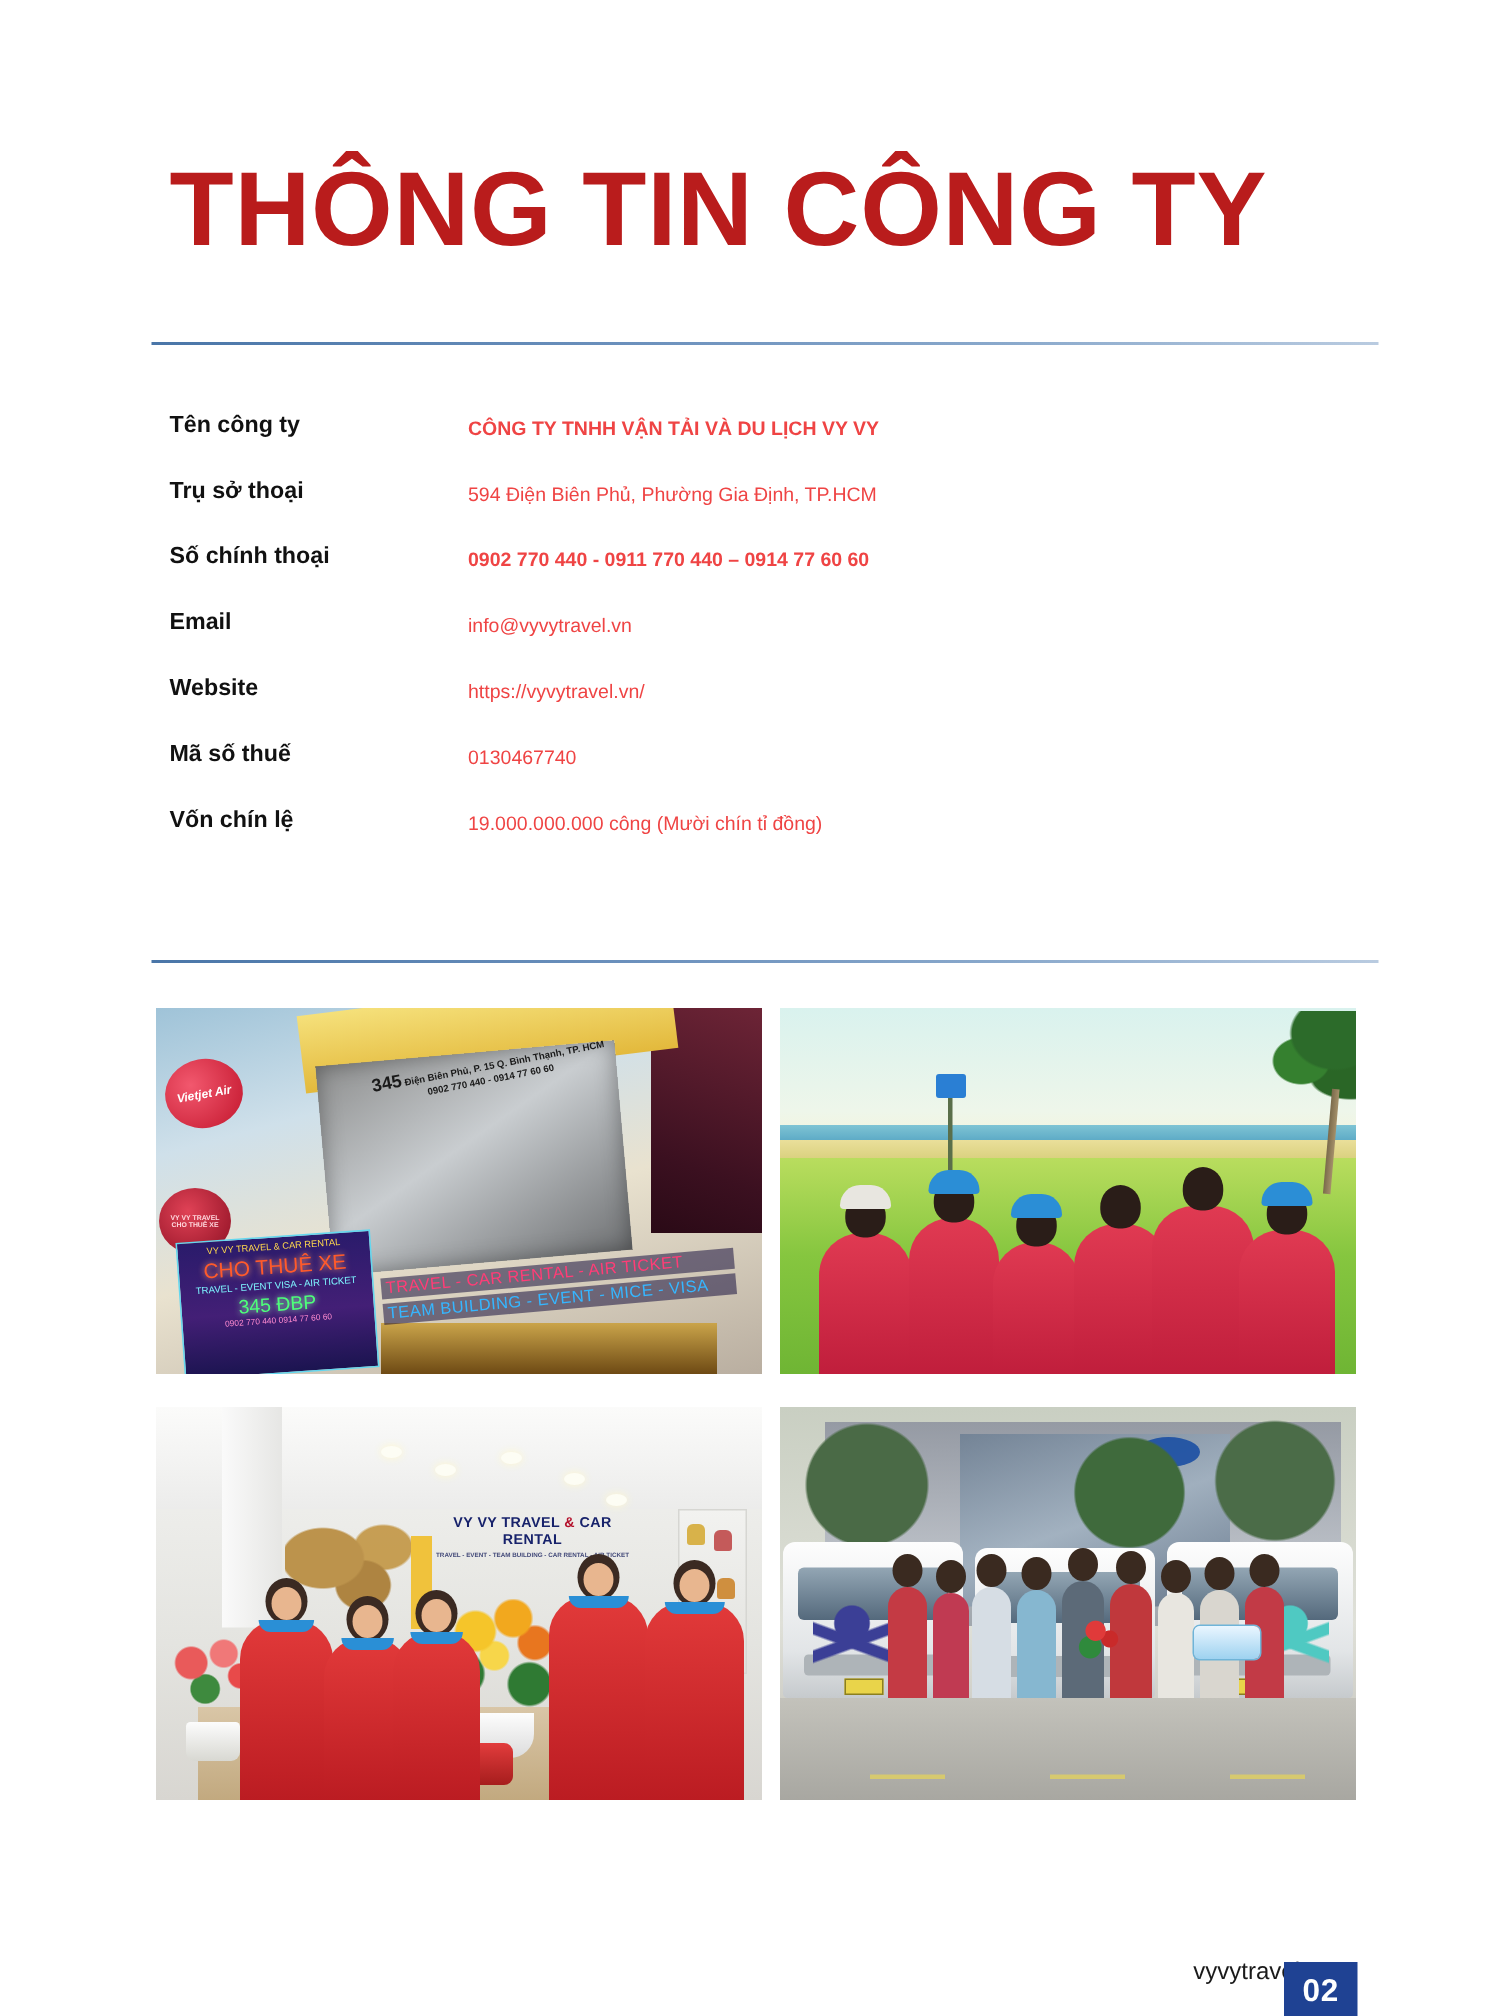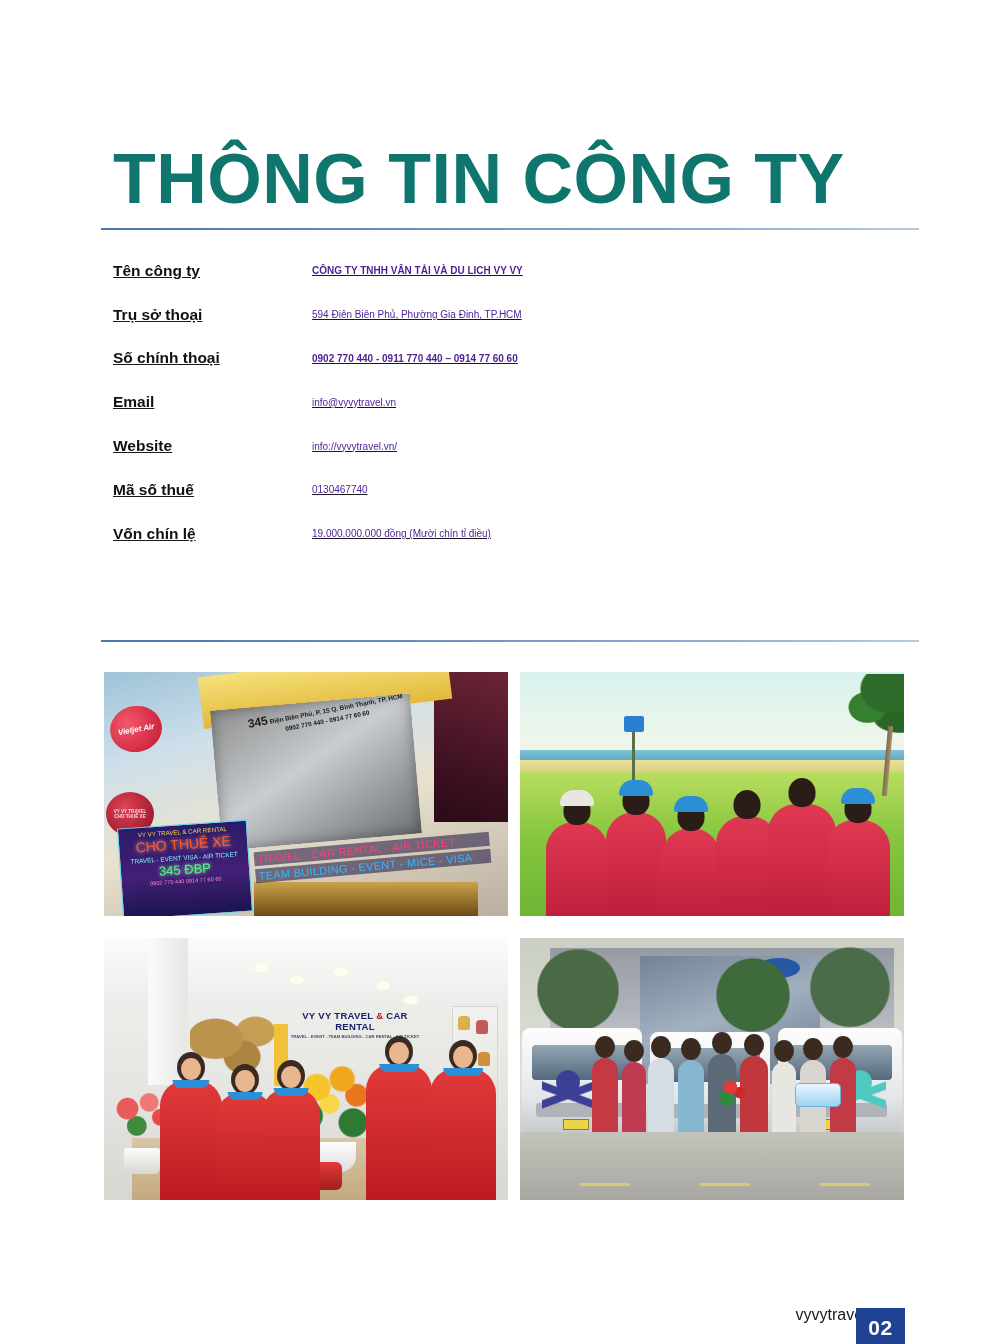--- a/index.html
+++ b/index.html
@@ -12,24 +12,23 @@
     overflow:hidden;
   }
 
   
   .page-title {
     position:absolute;
     left:113px; top:104px;
     font-size:70px;
     font-weight:bold;
     letter-spacing:0.5px;
-    color:#0f766e;
+    color:#b91c1c;
     line-height:1.0;
     white-space:nowrap;
-    margin-top:40px;
   }
 
   
   .rule {
     position:absolute;
     left:101px;
     width:818px;
     height:2px;
     background:linear-gradient(to right,#4a76a8 0%, #6c91bd 40%, #8aa9cc 70%, #b9cbe0 100%);
   }
@@ -37,36 +36,35 @@
   .rule.bottom { top:640px; }
 
   
   .info-table {
     position:absolute;
     left:113px; top:249px;
     width:800px;
   }
   .info-row {
     display:flex;
-    align-items:center;
+    align-items:flex-end;
     height:43.8px;
-    text-decoration:underline;
   }
   .info-label {
     width:199px;
     flex:0 0 199px;
     font-size:15.5px;
     font-weight:bold;
     color:#111111;
     white-space:nowrap;
   }
   .info-value {
-    font-size:10px;
+    font-size:13px;
     font-weight:normal;
-    color:#4c1d95;
+    color:#ef4444;
     white-space:nowrap;
   }
   .info-value.bold { font-weight:bold; }
   .rep-name { font-weight:bold; }
   .rep-role-label { font-weight:normal; }
   .rep-role-value { font-weight:bold; }
   .rep-gap { display:inline-block; width:52px; }
 
   
   .photo-grid {
@@ -349,32 +347,32 @@
     <div class="info-value bold">0902 770 440 - 0911 770 440 – 0914 77 60 60</div>
   </div>
 
   <div class="info-row">
     <div class="info-label">Email</div>
     <div class="info-value">info@vyvytravel.vn</div>
   </div>
 
   <div class="info-row">
     <div class="info-label">Website</div>
-    <div class="info-value">info://vyvytravel.vn/</div>
+    <div class="info-value">https://vyvytravel.vn/</div>
   </div>
 
   <div class="info-row">
     <div class="info-label">Mã số thuế</div>
     <div class="info-value">0130467740</div>
   </div>
 
 
   <div class="info-row">
     <div class="info-label">Vốn chín lệ</div>
-    <div class="info-value">19.000.000.000 đồng (Mười chín tỉ điều)</div>
+    <div class="info-value">19.000.000.000 công (Mười chín tỉ đồng)</div>
   </div>
 
 </div>
 
 <div class="rule bottom"></div>
 
 <div class="photo-grid">
 
   <div class="photo-row r1">
 

